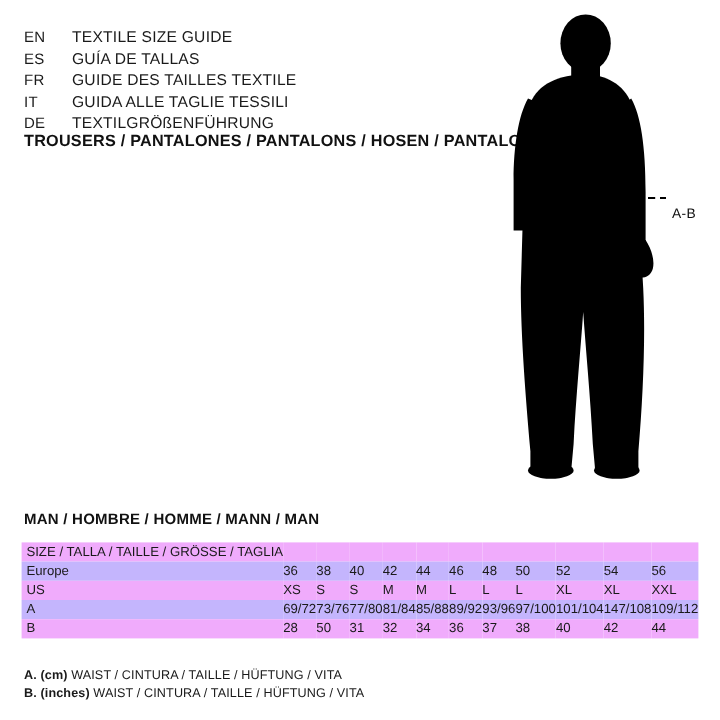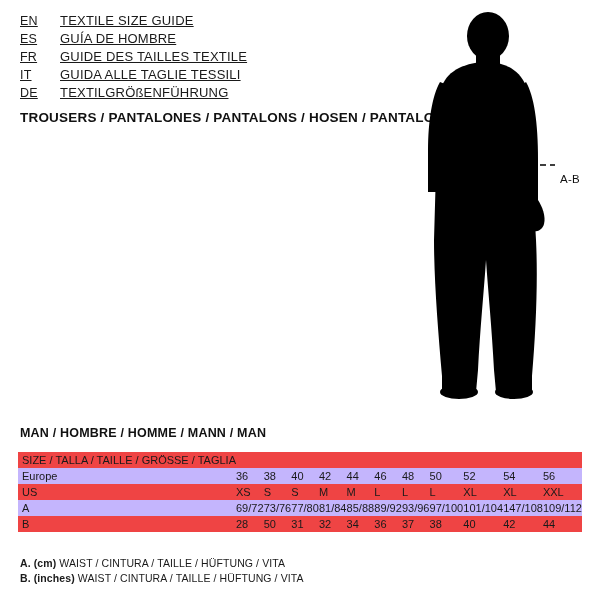--- a/index.html
+++ b/index.html
@@ -19,23 +19,22 @@
     position: relative;
     width: 600px;
     height: 600px;
     box-sizing: border-box;
   }
 
   
   .lang-block {
     position: absolute;
     left: 20px;
-    top: 12px;
+    top: 22px;
     width: 360px;
-    text-decoration: underline;
   }
   .lang-row {
     display: flex;
     align-items: baseline;
     height: 18px;
     line-height: 18px;
     font-size: 12.5px;
     letter-spacing: 0.2px;
   }
   .lang-code {
@@ -106,21 +105,21 @@
   }
   .size-table td, .size-table th {
     padding: 0;
     text-align: left;
     font-weight: normal;
     height: 16px;
     line-height: 16px;
     white-space: nowrap;
   }
   .size-table tr.shaded {
-    background: #ef4444;
+    background: #f0abfc;
   }
   .size-table tr.plain {
     background: #c4b5fd;
   }
   .size-table .lbl {
     width: 92px;
     padding-left: 4px;
     font-size: 11px;
   }
   .size-table .cell {
@@ -156,21 +155,21 @@
 
 <div class="page">
 
   <div class="lang-block">
     <div class="lang-row">
       <span class="lang-code">EN</span>
       <span class="lang-title">TEXTILE SIZE GUIDE</span>
     </div>
     <div class="lang-row">
       <span class="lang-code">ES</span>
-      <span class="lang-title">GUÍA DE HOMBRE</span>
+      <span class="lang-title">GUÍA DE TALLAS</span>
     </div>
     <div class="lang-row">
       <span class="lang-code">FR</span>
       <span class="lang-title">GUIDE DES TAILLES TEXTILE</span>
     </div>
     <div class="lang-row">
       <span class="lang-code">IT</span>
       <span class="lang-title">GUIDA ALLE TAGLIE TESSILI</span>
     </div>
     <div class="lang-row">

